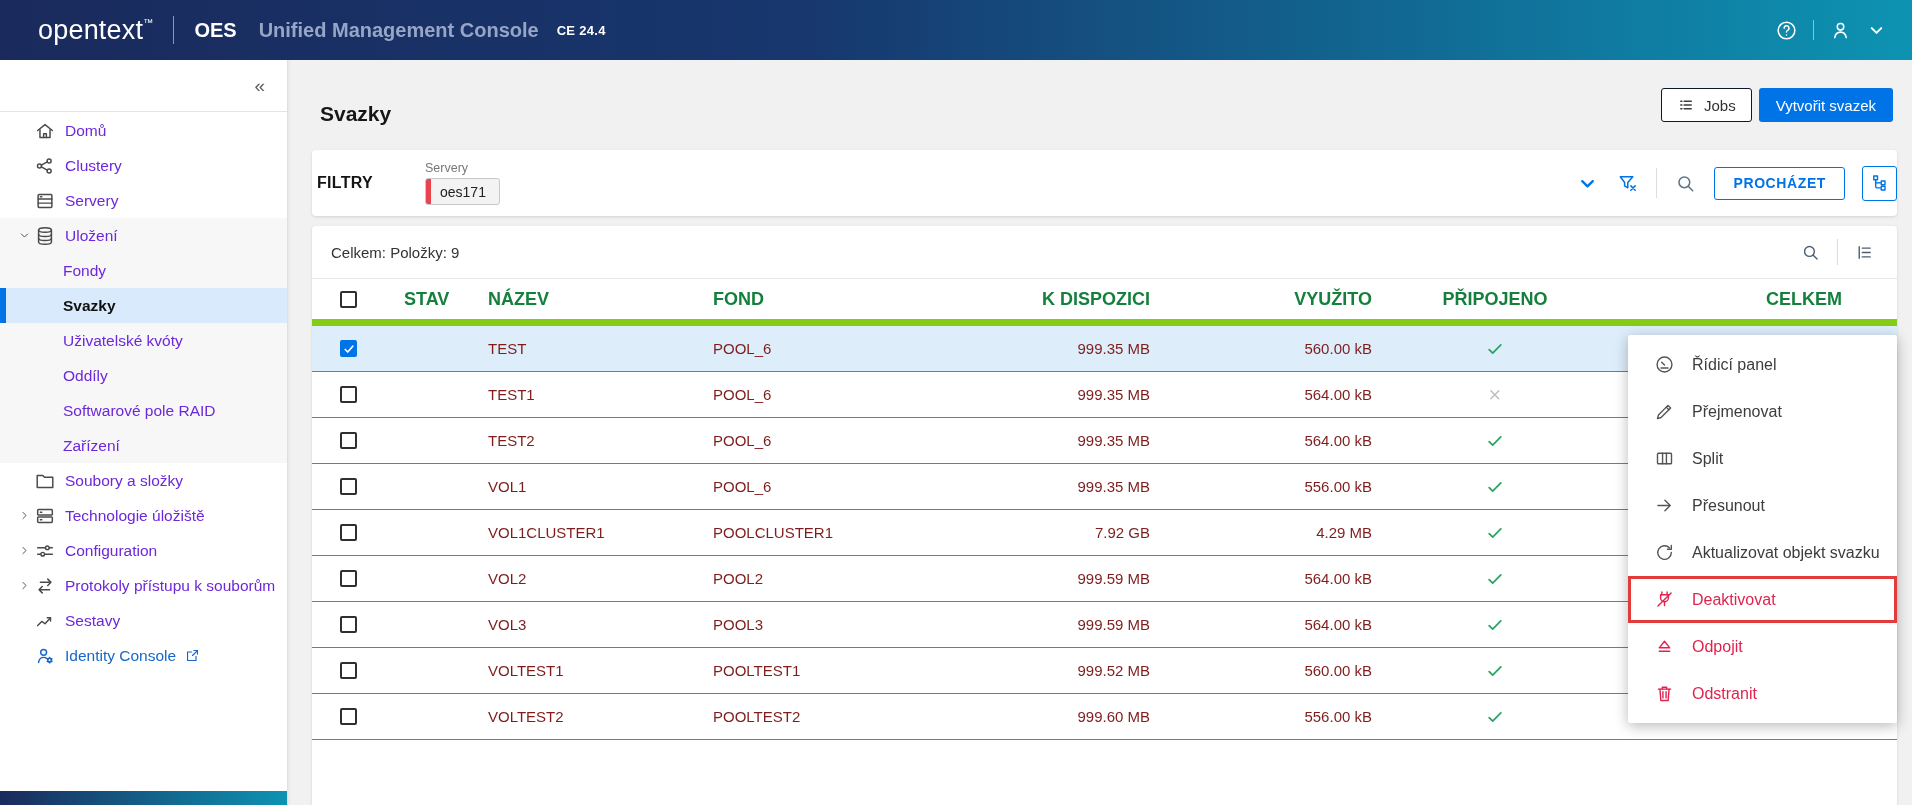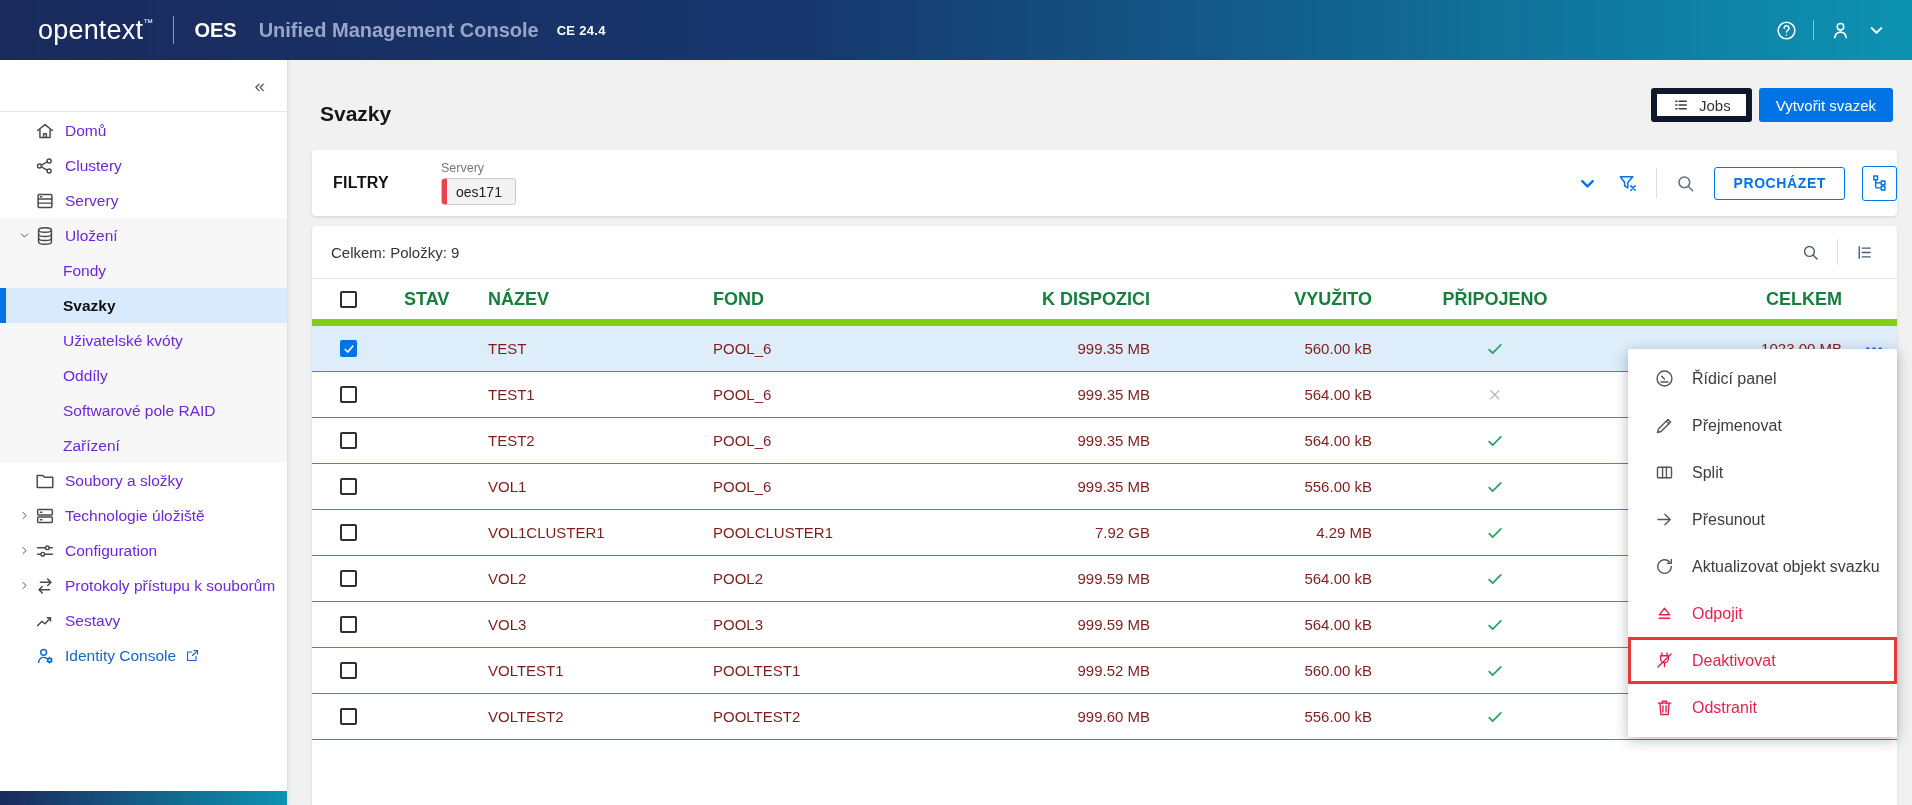--- a/index.html
+++ b/index.html
@@ -50,29 +50,29 @@
   .ext-ico{width:17px;height:17px;margin-left:8px;color:#1467c8}
   .sidebar-footer{position:absolute;left:0;right:0;bottom:0;height:14px;
     background:linear-gradient(90deg,#1a2a5c,#0d93b2)}
 
   
   .main{position:absolute;left:287px;top:60px;right:0;bottom:0}
   .page-head{margin:0 15px 0 25px;height:90px;position:relative}
   .page-title{position:absolute;left:8px;top:42px;font-size:21px;font-weight:bold;color:#161616}
   .head-buttons{position:absolute;right:4px;top:28px;display:flex;gap:7px}
   .btn-jobs{height:34px;display:flex;align-items:center;gap:9px;background:#fff;
-    border:6px solid #0f172a;border-radius:3px;padding:0 15px;font-size:15px;color:#333;cursor:pointer}
+    border:1px solid #0f172a;border-radius:3px;padding:0 15px;font-size:15px;color:#333;cursor:pointer}
   .btn-jobs .icon{width:18px;height:18px;color:#3c3c3c}
   .btn-create{height:34px;display:flex;align-items:center;background:#0073e7;color:#fff;
     border:none;border-radius:3px;padding:0 17px;font-size:15px;cursor:pointer}
 
   
   .filter-card{margin:0 15px 10px 25px;height:66px;background:#fff;border-radius:4px;
     box-shadow:0 1px 3px rgba(0,0,0,.13);display:flex;align-items:center;position:relative}
-  .filtry-label{margin-left:21px;font-weight:bold;font-size:16px;color:#141414;letter-spacing:.3px}
+  .filtry-label{margin-left:5px;font-weight:bold;font-size:16px;color:#141414;letter-spacing:.3px}
   .filter-field{margin-left:52px;display:flex;flex-direction:column;justify-content:center}
   .field-label{font-size:12.5px;color:#787878;margin-bottom:3px}
   .chip{display:inline-flex;align-items:center;height:25px;background:#f3f3f3;
     border:1px solid #c8c8c8;border-radius:3px;overflow:hidden;font-size:14px;color:#222;
     padding-right:13px;cursor:pointer;width:max-content}
   .chip-bar{width:5px;align-self:stretch;background:#e8434f;margin-right:9px}
   .filter-right{margin-left:auto;display:flex;align-items:center;gap:17px}
   .f-ico{width:23px;height:23px;color:#0073e7;cursor:pointer}
   .f-ico.gray{color:#5d7386}
   .f-vdiv{width:1px;height:30px;background:#ddd}
@@ -104,21 +104,21 @@
     box-sizing:border-box;cursor:pointer;display:flex;align-items:center;justify-content:center}
   .cb.checked{background:#0073e7;border-color:#0073e7}
   .cb svg{width:12px;height:12px}
   .dot{width:13px;height:13px;border-radius:50%;background:#00a04d;margin-left:14px}
   .mnt-ico{width:20px;height:20px}
   .mnt-ico.check{color:#2aa463}
   .mnt-ico.xmark{color:#bdbdbd}
   .dots-btn{width:26px;height:20px;color:#0073e7;cursor:pointer;margin:0 auto}
 
   
-  .context-menu{position:absolute;left:1628px;top:349px;width:269px;background:#fff;
+  .context-menu{position:absolute;left:1628px;top:335px;width:269px;background:#fff;
     border-radius:2px;box-shadow:0 3px 14px rgba(0,0,0,.28);padding:6px 0;z-index:70}
   .menu-item{height:47px;display:flex;align-items:center;padding-left:26px;gap:17px;
     font-size:16px;color:#3d3d3d;cursor:pointer;box-sizing:border-box}
   .menu-item .mi-ico{width:21px;height:21px;color:#555;flex:0 0 21px}
   .menu-item.danger{color:#e0234e}
   .menu-item.danger .mi-ico{color:#e0234e}
   .menu-item.hl{box-shadow:inset 0 0 0 3px #e23b3b}
 </style>
 </head>
 <body>
@@ -694,43 +694,43 @@
     </div>
     <div class="menu-item">
       <span class="icon mi-ico">
         <svg viewBox="0 0 24 24" fill="none" stroke="currentColor" stroke-width="1.6" stroke-linecap="round" stroke-linejoin="round">
           <path d="M19.8 12a7.8 7.8 0 1 1-2.2-5.4"></path>
           <path d="M19.8 3.8v4.4h-4.4"></path>
         </svg>
       </span>
       <span>Aktualizovat objekt svazku</span>
     </div>
-    <div class="menu-item danger">
-      <span class="icon mi-ico">
-        <svg viewBox="0 0 24 24" fill="none" stroke="currentColor" stroke-width="1.6" stroke-linecap="round" stroke-linejoin="round">
-          <path d="M6 13.5 12 6l6 7.5z"></path>
-          <path d="M6 17.5h12"></path>
-        </svg>
-      </span>
-      <span>Odpojit</span>
-    </div>
     <div class="menu-item danger hl">
       <span class="icon mi-ico">
         <svg viewBox="0 0 24 24" fill="none" stroke="currentColor" stroke-width="1.6" stroke-linecap="round" stroke-linejoin="round">
           <path d="M9 6.5V3.5M15 6.5V3.5"></path>
           <path d="M7.5 6.5h9v3.5a4.5 4.5 0 0 1-9 0z"></path>
           <path d="M12 14.5V19"></path>
           <path d="M4.5 19.5 19.5 4.5"></path>
         </svg>
       </span>
       <span>Deaktivovat</span>
     </div>
     <div class="menu-item danger">
       <span class="icon mi-ico">
         <svg viewBox="0 0 24 24" fill="none" stroke="currentColor" stroke-width="1.6" stroke-linecap="round" stroke-linejoin="round">
+          <path d="M6 13.5 12 6l6 7.5z"></path>
+          <path d="M6 17.5h12"></path>
+        </svg>
+      </span>
+      <span>Odpojit</span>
+    </div>
+    <div class="menu-item danger">
+      <span class="icon mi-ico">
+        <svg viewBox="0 0 24 24" fill="none" stroke="currentColor" stroke-width="1.6" stroke-linecap="round" stroke-linejoin="round">
           <path d="M5 7h14"></path>
           <path d="M9.5 7V4.8h5V7"></path>
           <path d="M6.8 7l1 13h8.4l1-13"></path>
           <path d="M10.2 10v7M13.8 10v7"></path>
         </svg>
       </span>
       <span>Odstranit</span>
     </div>
   </div>
 

